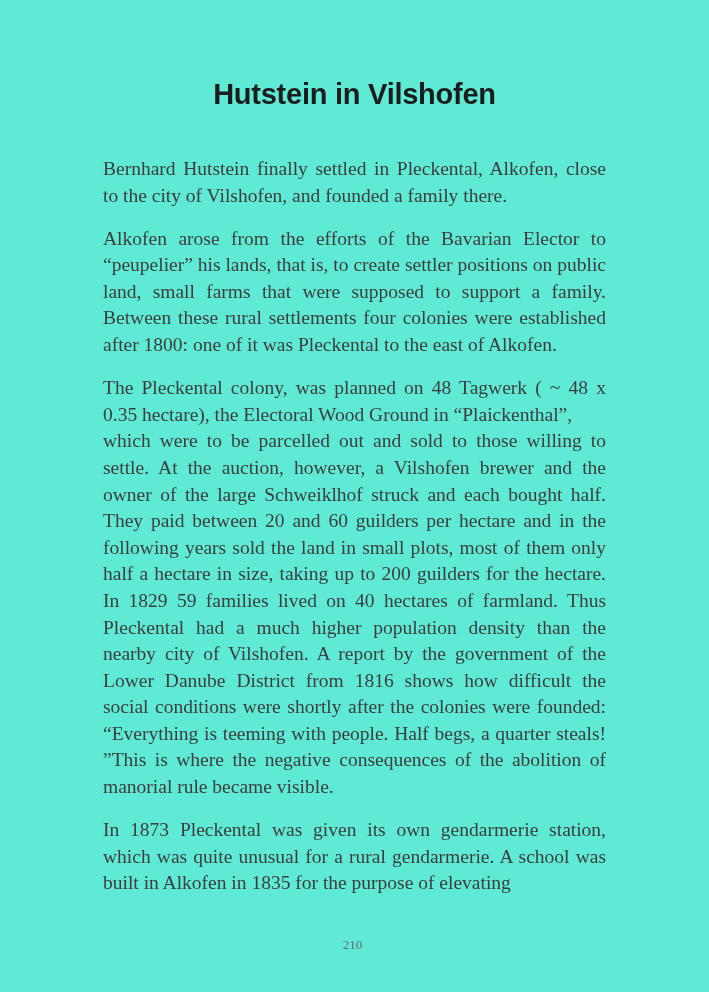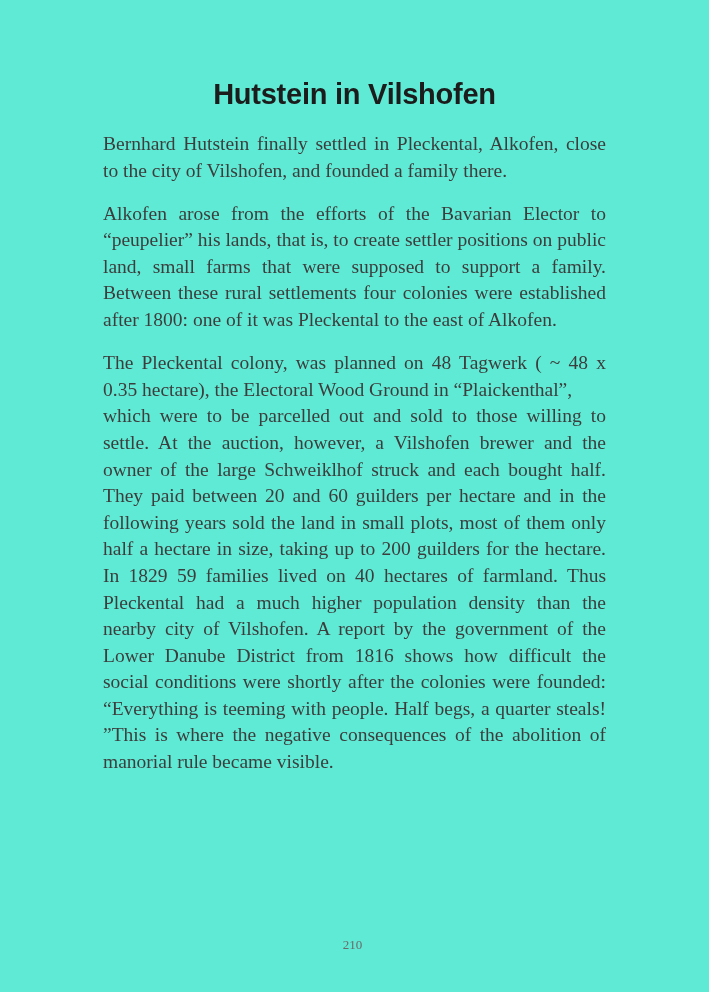--- a/index.html
+++ b/index.html
@@ -22,21 +22,21 @@
     text-align: center;
     font-family: "Liberation Sans", sans-serif;
     font-weight: 700;
     font-size: 29px;
     line-height: 36px;
     letter-spacing: -0.25px;
     color: #1c1c1c;
   }
   .body-text {
     width: 503px;
-    margin: 19px auto 0 auto;
+    margin: 44px auto 0 auto;
   }
   .body-text p {
     margin: 0 0 16.5px 0;
     font-family: "Liberation Serif", "DejaVu Serif", serif;
     font-size: 19.5px;
     line-height: 26.6px;
     color: #3d3d3d;
     text-align: justify;
     white-space: pre-wrap;
   }
@@ -56,16 +56,17 @@
 <body>
 
 <div class="page">
   <h1 class="page-title">Hutstein in Vilshofen</h1>
 
   <div class="body-text">
     <p>Bernhard Hutstein finally settled in Pleckental, Alkofen, close to the city of Vilshofen, and founded a family there.</p>
     <p>Alkofen arose from the efforts of the Bavarian Elector to “peupelier” his lands, that is, to create settler positions on public land, small farms that were supposed to support a family. Between these rural settlements four colonies were established after 1800: one of it was Pleckental to the east of Alkofen.</p>
     <p>The Pleckental colony, was planned on 48 Tagwerk ( ~ 48 x 0.35 hectare), the Electoral Wood Ground in “Plaickenthal”,
 which were to be parcelled out and sold to those willing to settle. At the auction, however, a Vilshofen brewer and the owner of the large Schweiklhof struck and each bought half. They paid between 20 and 60 guilders per hectare and in the following years sold the land in small plots, most of them only half a hectare in size, taking up to 200 guilders for the hectare. In 1829 59 families lived on 40 hectares of farmland. Thus Pleckental had a much higher population density than the nearby city of Vilshofen. A report by the government of the Lower Danube District from 1816 shows how difficult the social conditions were shortly after the colonies were founded: “Everything is teeming with people. Half begs, a quarter steals! ”This is where the negative consequences of the abolition of manorial rule became visible.</p>
+    <p>In 1873 Pleckental was given its own gendarmerie station, which was quite unusual for a rural gendarmerie. A school was built in Alkofen in 1835 for the purpose of elevating</p>
   </div>
 
   <div class="page-number">210</div>
 </div>
 
 </body></html>

